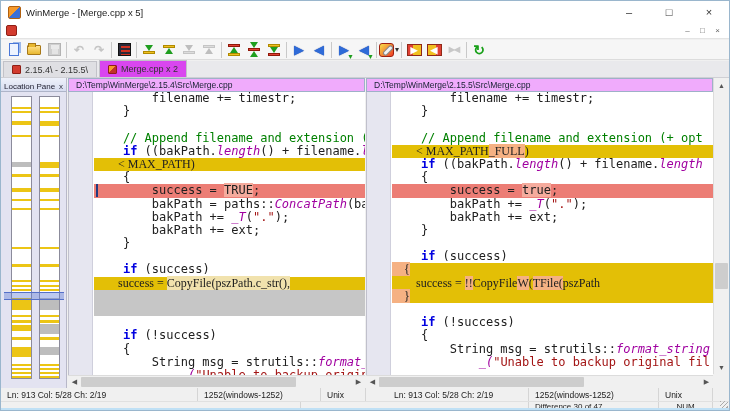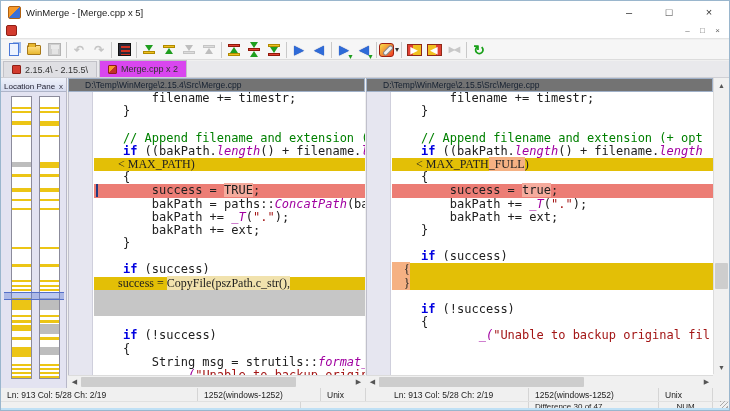--- a/index.html
+++ b/index.html
@@ -67,21 +67,21 @@
   .locbar { position:absolute; top:18px; width:21px; height:283px; background:#fff; border:1px solid #8b8b9b; }
   .locbar.b0 { left:10px; } .locbar.b1 { left:38px; }
   .stripe { position:absolute; left:0; width:100%; }
   .stripe.y { background:#ecc515; } .stripe.g { background:#bdbdbd; }
   .loc-band { position:absolute; left:3px; width:60px; background:rgba(90,120,215,.40); border-top:1px solid #5570c8; border-bottom:1px solid #5570c8; }
 
   
   .pane { position:absolute; top:0; height:310px; }
   .pane.left { left:67px; width:297px; }
   .pane.right { left:365px; width:347px; }
-  .pane-header { height:14px; background:#737373; border:1px solid #9fb0c8; font-size:8.5px; color:#152030; display:flex; align-items:center; padding:0 16px; white-space:nowrap; overflow:hidden; }
+  .pane-header { height:14px; background:#f0abfc; border:1px solid #9fb0c8; font-size:8.5px; color:#152030; display:flex; align-items:center; padding:0 7px; white-space:nowrap; overflow:hidden; }
   .code-wrap { position:relative; height:283px; background:#fff; border-left:1px solid #c0c0cc; overflow:hidden; }
   .gutter { position:absolute; left:0; top:0; width:24px; height:100%; background:#e6e6f0; border-right:1px solid #cfcfdc; }
   .code { position:absolute; left:25px; top:0; right:0; height:100%; overflow:hidden; }
   .row { height:13.2px; line-height:13.3px; white-space:pre; font-family:"DejaVu Sans Mono", monospace; font-size:12px; color:#202020; position:relative; }
   .row.bg-y { background:var(--dy);font-family:Liberation Serif, serif; }
   .row.bg-r { background:var(--dr); }
   .row.bg-g { background:var(--gap); }
   .sg-k { color:var(--kw); font-weight:bold; }
   .sg-c { color:var(--com); }
   .sg-f { color:var(--fn);font-style:italic; }
@@ -392,34 +392,36 @@
       </div>
     <div class="pane right" id="pane1">
         <div class="pane-header">D:\Temp\WinMerge\2.15.5\Src\Merge.cpp</div>
         <div class="code-wrap">
           <div class="gutter"></div>
           <div class="code">
             <div class="row"><span class="sg-p">        filename += timestr;</span></div>
             <div class="row"><span class="sg-p">    }</span></div>
             <div class="row"></div>
             <div class="row"><span class="sg-c">    // Append filename and extension (+ opt</span></div>
+            <div class="row bg-y"><span class="sg-p">        &lt; MAX_PATH</span><span class="sg-p hl-p2">_FULL</span><span class="sg-p">)</span></div>
             <div class="row"><span class="sg-p">    </span><span class="sg-k">if</span><span class="sg-p"> ((bakPath.</span><span class="sg-f">length</span><span class="sg-p">() + filename.</span><span class="sg-f">length</span></div>
-            <div class="row bg-y"><span class="sg-p">        &lt; MAX_PATH</span><span class="sg-p hl-p2">_FULL</span><span class="sg-p">)</span></div>
             <div class="row"><span class="sg-p">    {</span></div>
             <div class="row bg-r"><span class="sg-p">        success = </span><span class="sg-p hl-s">true</span><span class="sg-p">;</span></div>
             <div class="row"><span class="sg-p">        bakPath += </span><span class="sg-f">_T</span><span class="sg-p">(</span><span class="sg-s">"."</span><span class="sg-p">);</span></div>
             <div class="row"><span class="sg-p">        bakPath += ext;</span></div>
             <div class="row"><span class="sg-p">    }</span></div>
             <div class="row"></div>
             <div class="row"><span class="sg-p">    </span><span class="sg-k">if</span><span class="sg-p"> (success)</span></div>
             <div class="row bg-y"><span class="sg-p hl-p2">    {</span></div>
+            <div class="row bg-y"><span class="sg-p">        success = </span><span class="sg-p hl-p2">!!</span><span class="sg-p">CopyFile</span><span class="sg-p hl-p2">W</span><span class="sg-p">(</span><span class="sg-p hl-p2">TFile(</span><span class="sg-p">pszPath</span></div>
             <div class="row bg-y"><span class="sg-p hl-p2">    }</span></div>
             <div class="row"></div>
             <div class="row"><span class="sg-p">    </span><span class="sg-k">if</span><span class="sg-p"> (!success)</span></div>
             <div class="row"><span class="sg-p">    {</span></div>
+            <div class="row"><span class="sg-p">        String msg = strutils::</span><span class="sg-f">format_string</span></div>
             <div class="row"><span class="sg-p">            </span><span class="sg-f">_(</span><span class="sg-s">"Unable to backup original fil</span></div>
           </div>
         </div>
         <div class="hscroll">
           <div class="hs-arrow l">◀</div>
           <div class="hs-thumb" style="left:13px;width:205px;"></div>
           <div class="hs-arrow r">▶</div>
         </div>
       </div>
 

